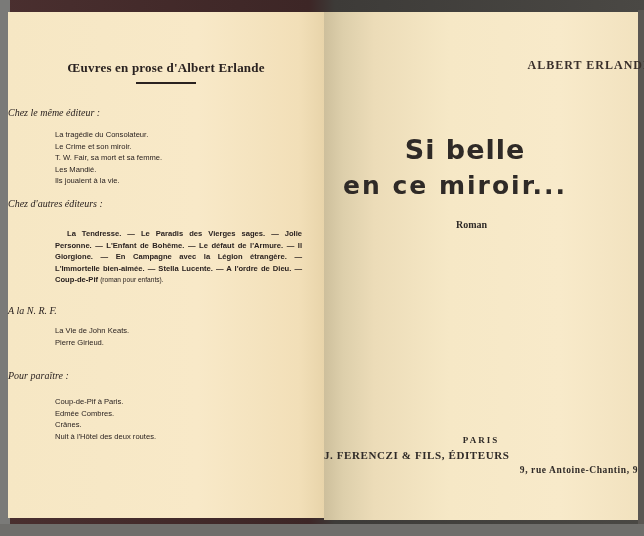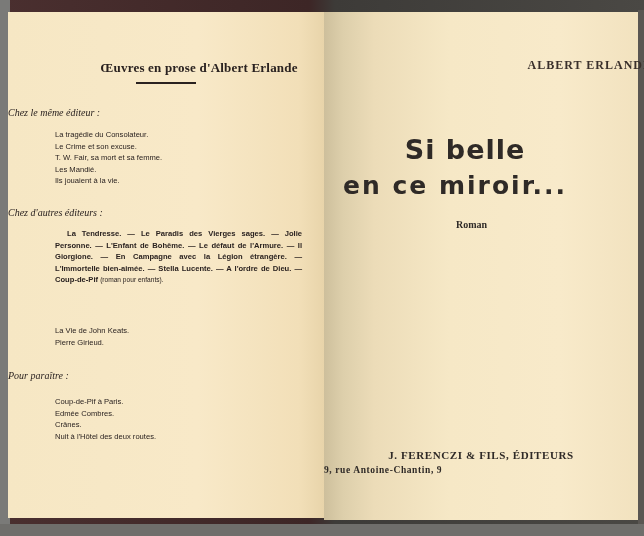--- a/index.html
+++ b/index.html
@@ -5,74 +5,76 @@
   html, body { margin:0; padding:0; }
   body { width:644px; height:536px; position:relative; overflow:hidden; background:#3a2a28; font-family:"Liberation Serif", serif; }
   .frame { position:absolute; inset:0; background:linear-gradient(90deg,#4a2f2f 0%,#3d2626 48%,#3d3b38 52%,#4a4844 100%); }
   .left-edge { position:absolute; left:0; top:0; width:10px; height:536px; background:#7a7a78; }
   .bottom-edge { position:absolute; left:0; top:524px; width:644px; height:12px; background:#6f6e6b; }
   .page-left { position:absolute; left:8px; top:12px; width:316px; height:506px;
     background:linear-gradient(90deg,#f6e7c4 0%,#f8e9c8 60%,#f2dfb8 92%,#e8d4aa 100%); }
   .page-right { position:absolute; left:324px; top:12px; width:314px; height:508px;
     background:linear-gradient(90deg,#cdbf9c 0%,#ddcfab 6%,#ecdcb8 16%,#f6e8c6 40%,#f8eaca 75%,#f2e2bf 100%); }
   .right-strip { position:absolute; left:638px; top:10px; width:6px; height:514px; background:#5a5652; }
-  .heading { position:absolute; top:48px; left:0; width:316px; text-align:center; font-size:13px; font-weight:bold; color:#2a2220; letter-spacing:0.2px;padding-left:33px; }
+  .heading { position:absolute; top:48px; left:0; width:316px; text-align:center; font-size:13px; font-weight:bold; color:#2a2220; letter-spacing:0.2px; }
   .rule { position:absolute; top:70px; left:128px; width:60px; height:2px; background:#2a2220; }
   .sec { position:absolute; left:0; width:312px; text-align:left; font-style:italic; font-size:10px; color:#2a2220; }
   .list { position:absolute; left:47px; font-family:"Liberation Sans", sans-serif; font-weight:normal; font-size:7.6px; line-height:11.6px; color:#2a2220; }
   .para { position:absolute; left:47px; width:247px; font-family:"Liberation Sans", sans-serif; font-weight:bold; font-size:7.6px; line-height:11.6px; color:#2a2220; text-align:justify; text-indent:12px; }
   .para .small { font-weight:normal; font-size:6.6px; }
 
   .author { position:absolute; left:0; top:46px; width:328px; text-align:right; font-weight:bold; font-size:12px; letter-spacing:1px; color:#3a302b; }
   .title { position:absolute; left:0; width:282px; text-align:center; font-family:"DejaVu Sans", sans-serif; font-weight:bold; color:#2f2a27; }
   .t1 { top:122px; font-size:27px; letter-spacing:1px; }
   .t2 { top:159px; font-size:25px; letter-spacing:2px; left:-10px; }
   .genre { position:absolute; left:132px; top:207px; font-weight:bold; font-size:10px; color:#2f2a27; }
   .pub1 { position:absolute; left:0; top:423px; width:314px; text-align:center; font-weight:bold; font-size:9px; letter-spacing:2px; color:#2f2a27; }
-  .pub2 { position:absolute; left:0; top:437px; width:314px; text-align:center; font-weight:bold; font-size:11px; letter-spacing:0.6px; color:#2f2a27; }
-  .pub3 { position:absolute; left:0; top:453px; width:314px; text-align:left; font-weight:bold; font-size:9.5px; letter-spacing:0.6px; color:#2f2a27; }
+  .pub2 { position:absolute; left:0; top:437px; width:314px; text-align:left; font-weight:bold; font-size:11px; letter-spacing:0.6px; color:#2f2a27; }
+  .pub3 { position:absolute; left:0; top:453px; width:314px; text-align:right; font-weight:bold; font-size:9.5px; letter-spacing:0.6px; color:#2f2a27; }
 </style>
 </head>
 <body>
 
 <div class="frame"></div>
 <div class="left-edge"></div>
 <div class="bottom-edge"></div>
 <div class="right-strip"></div>
 
 <div class="page-left">
   <div class="heading">Œuvres en prose d'Albert Erlande</div>
   <div class="rule"></div>
 
   <div class="sec" style="top:95px">Chez le même éditeur :</div>
   <div class="list" style="top:117px">
     <div>La tragédie du Consolateur.</div>
-    <div>Le Crime et son excuse.</div>
+    <div>Le Crime et son miroir.</div>
     <div>T. W. Fair, sa mort et sa femme.</div>
     <div>Les Mandié.</div>
     <div>Ils jouaient à la vie.</div>
   </div>
 
-  <div class="sec" style="top:195px">Chez d'autres éditeurs :</div>
+  <div class="sec" style="top:186px">Chez d'autres éditeurs :</div>
   <div class="para" style="top:216px"><span>La Tendresse. — Le Paradis des Vierges sages. — Jolie Personne. — L'Enfant de Bohême. — Le défaut de l'Armure. — Il Giorgione. — En Campagne avec la Légion étrangère. — L'Immortelle bien-aimée. — Stella Lucente. — A l'ordre de Dieu. — Coup-de-Pif</span> <span class="small">(roman pour enfants).</span></div>
 
+  <div class="sec" style="top:293px">A la N. R. F.</div>
   <div class="list" style="top:313px">
     <div>La Vie de John Keats.</div>
     <div>Pierre Girieud.</div>
   </div>
 
   <div class="sec" style="top:358px">Pour paraître :</div>
   <div class="list" style="top:384px">
     <div>Coup-de-Pif à Paris.</div>
     <div>Edmée Combres.</div>
     <div>Crânes.</div>
     <div>Nuit à l'Hôtel des deux routes.</div>
   </div>
 </div>
 
 <div class="page-right">
   <div class="author">ALBERT ERLANDE</div>
   <div class="title t1">Si belle</div>
   <div class="title t2">en ce miroir...</div>
   <div class="genre">Roman</div>
+  <div class="pub1">PARIS</div>
   <div class="pub2">J. FERENCZI &amp; FILS, ÉDITEURS</div>
   <div class="pub3">9, rue Antoine-Chantin, 9</div>
 </div>
 
 </body></html>

